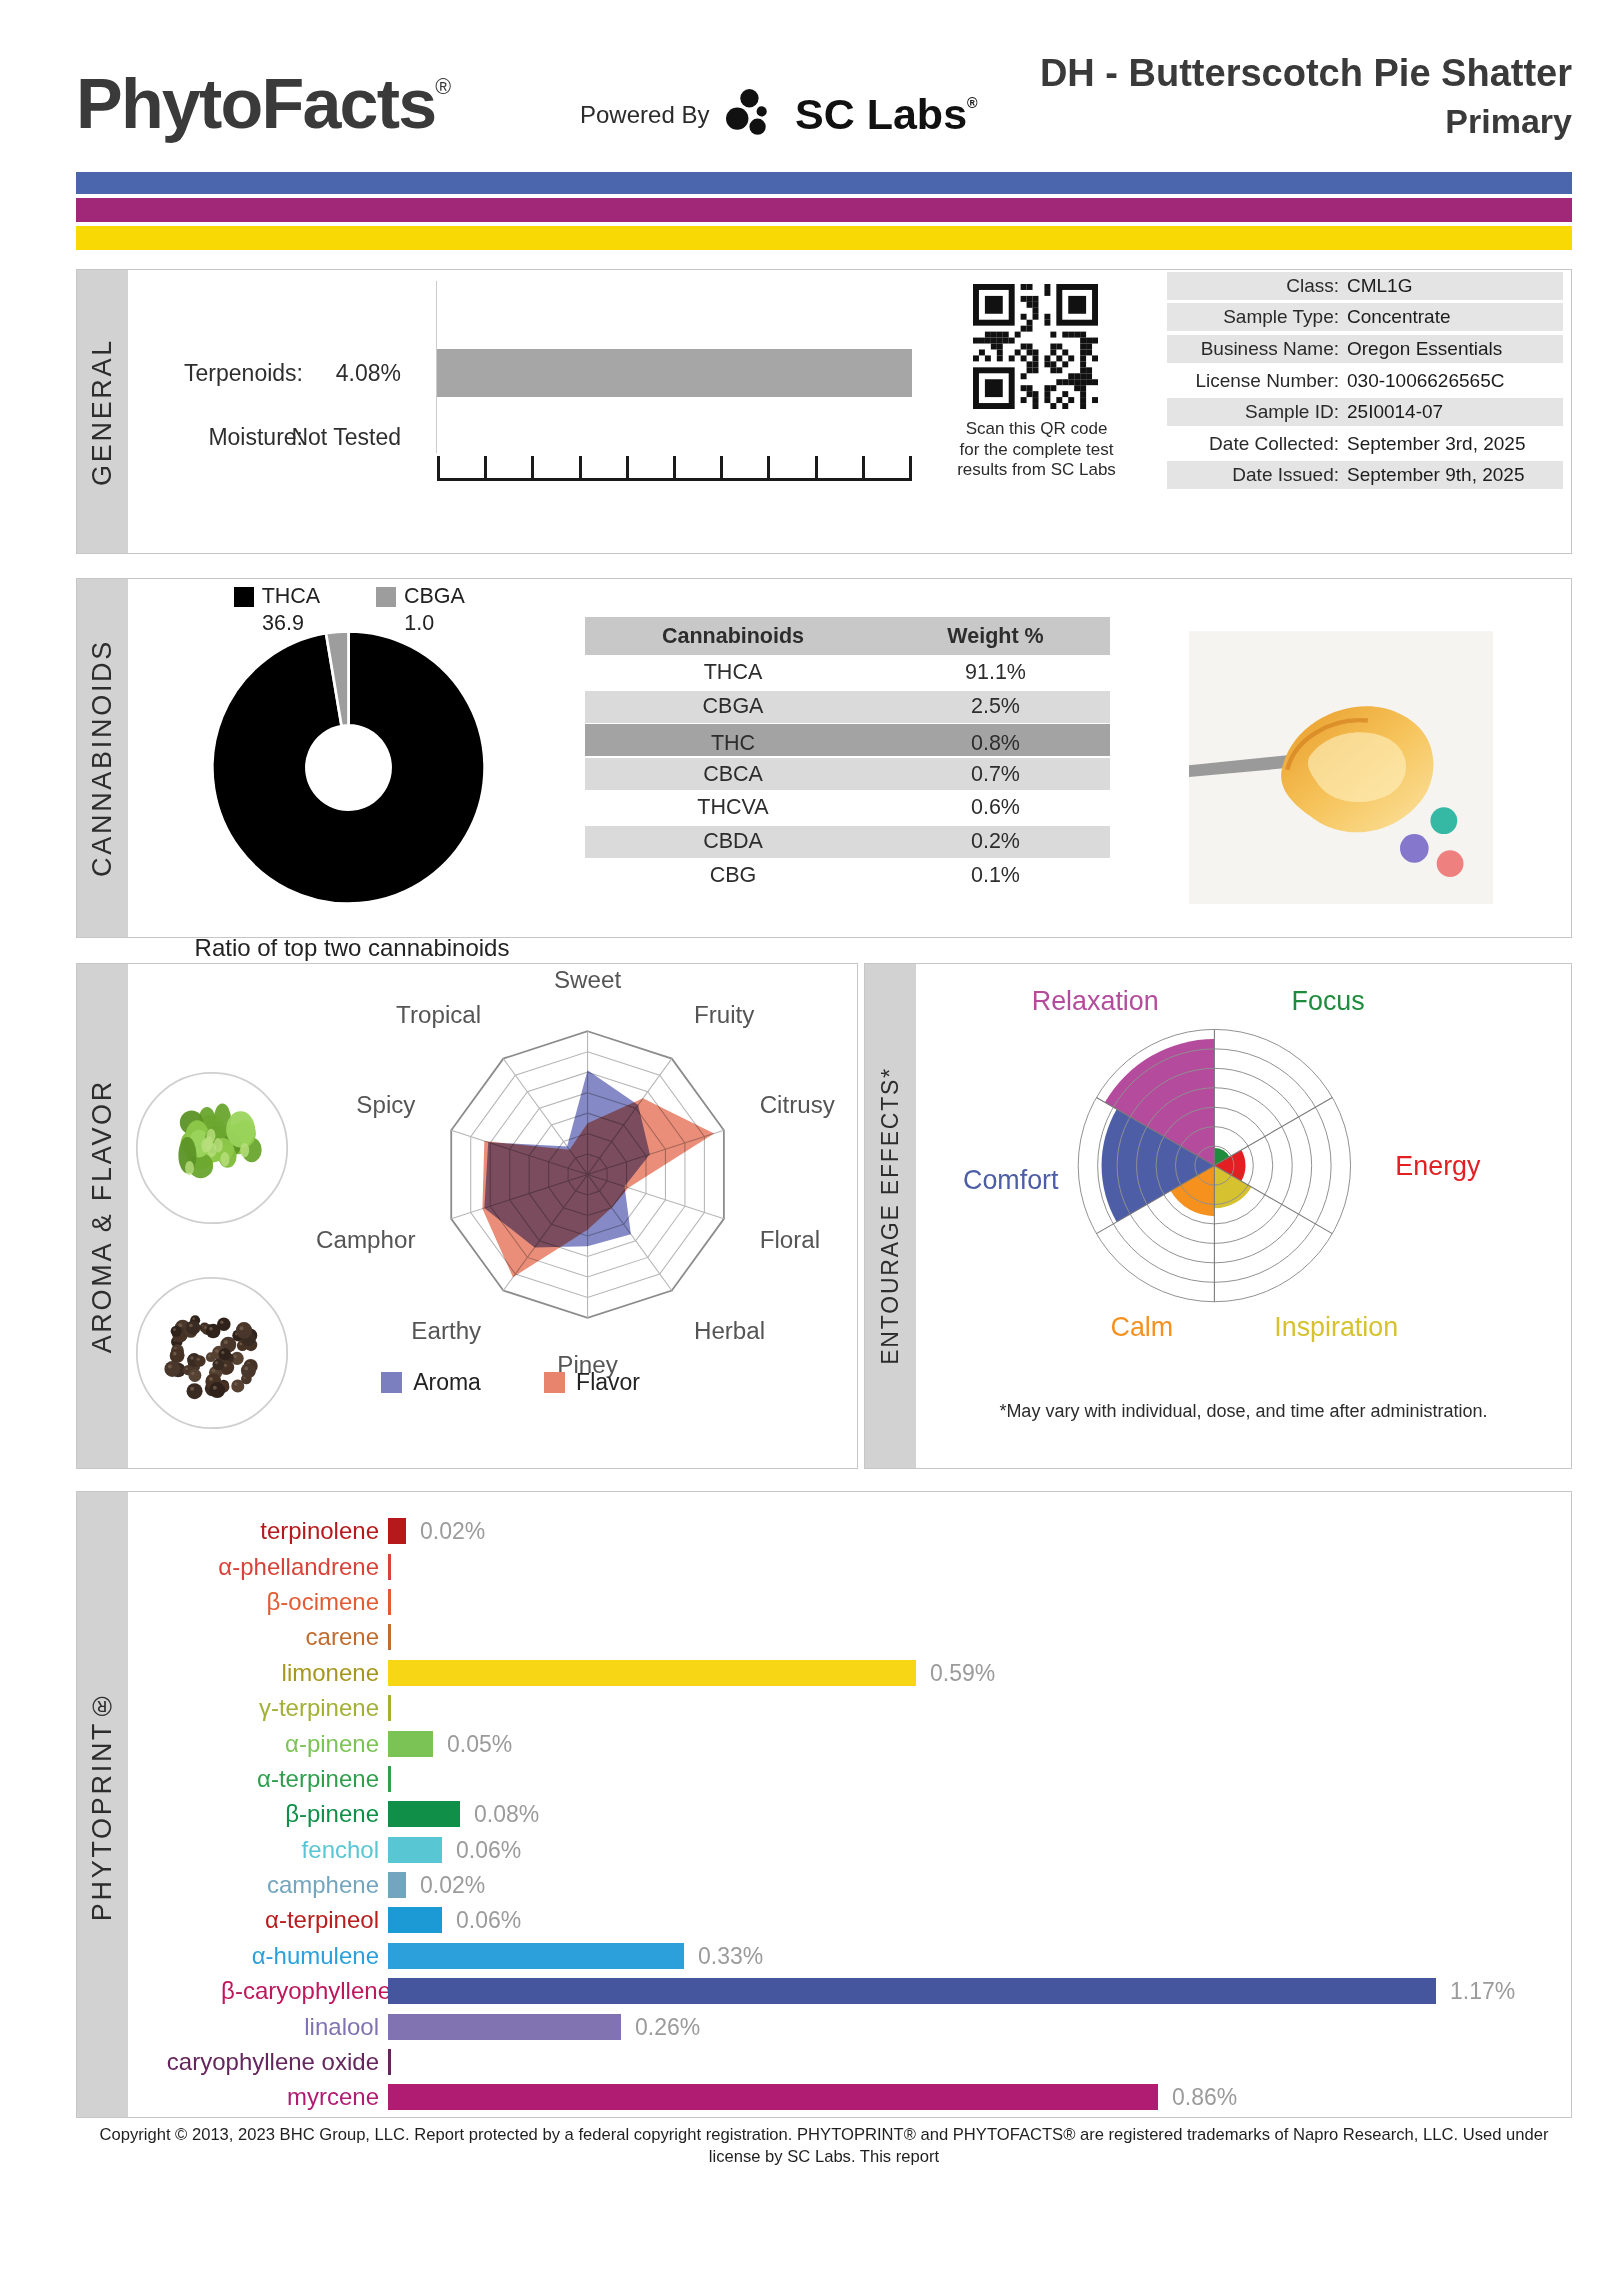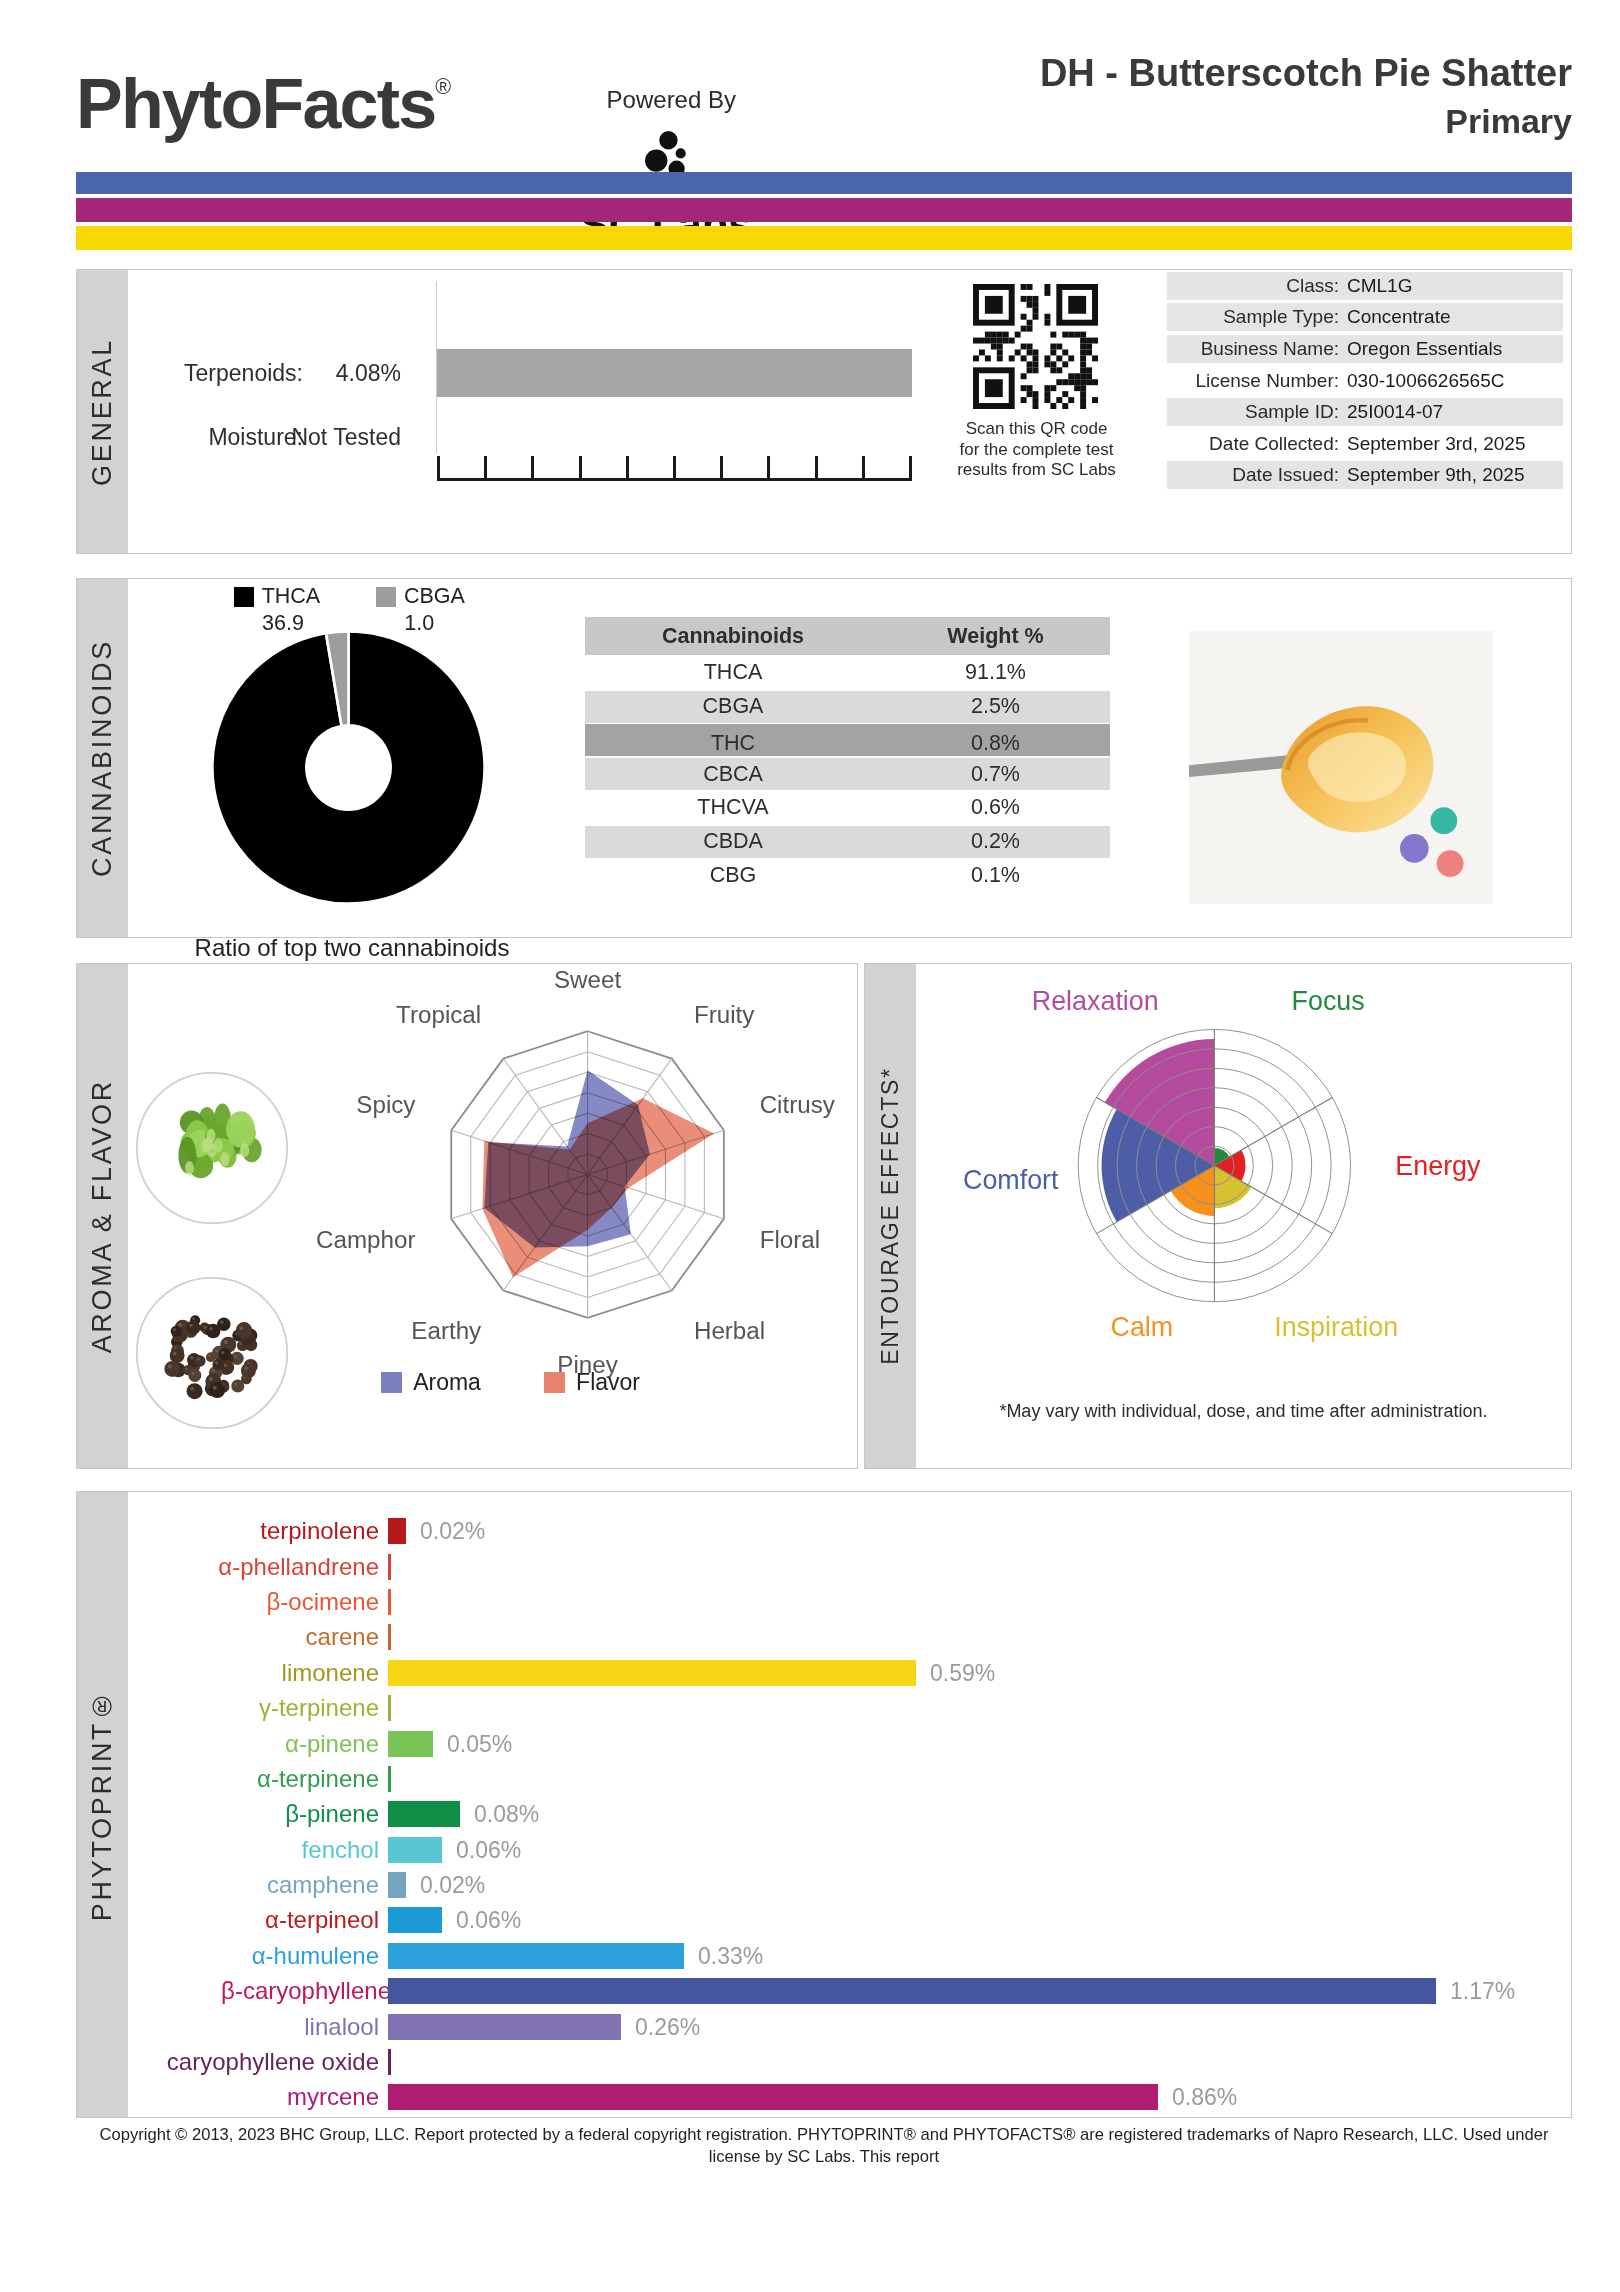--- a/index.html
+++ b/index.html
@@ -1,21 +1,21 @@
 <!DOCTYPE html>
 <html style="font-size:14.3px"><head>
 <meta charset="utf-8">
 <style>
   html,body{margin:0;padding:0;background:#fff;}
   body{width:1620px;height:2293px;position:relative;font-family:"Liberation Sans",sans-serif;color:#2d2d2d;overflow:hidden;}
   .page{position:absolute;inset:0;}
   
   .brand{position:absolute;left:76px;top:64px;font-size:70px;font-weight:bold;letter-spacing:-1.8px;color:#3a3a3a;}
   .brand sup{font-size:21.5px;font-weight:normal;vertical-align:34px;}
-  .powered{position:absolute;left:580px;top:86px;display:flex;align-items:center;gap:14.3px;flex-direction:column;}
+  .powered{position:absolute;left:580px;top:86px;display:flex;align-items:center;gap:14.3px;}
   .powered .pb{font-size:24px;color:#2b2b2b;}
   .sclabs-word{font-size:43px;font-weight:bold;color:#111;}
   .sclabs-word sup{font-size:14.3px;vertical-align:21.5px;}
   .title-block{position:absolute;right:48px;top:52px;text-align:right;color:#3a3a3a;}
   .title-block .t1{font-size:38px;font-weight:bold;}
   .title-block .t2{font-size:34px;font-weight:bold;margin-top:7.2px;}
   .stripe{position:absolute;left:76px;width:1496px;}
   
   .panel{position:absolute;display:flex;background:#fff;border:1.8px solid #c6c6c6;box-sizing:border-box;}
   .rail{width:51px;flex:0 0 51px;background:#d2d2d2;display:flex;align-items:center;justify-content:center;}

